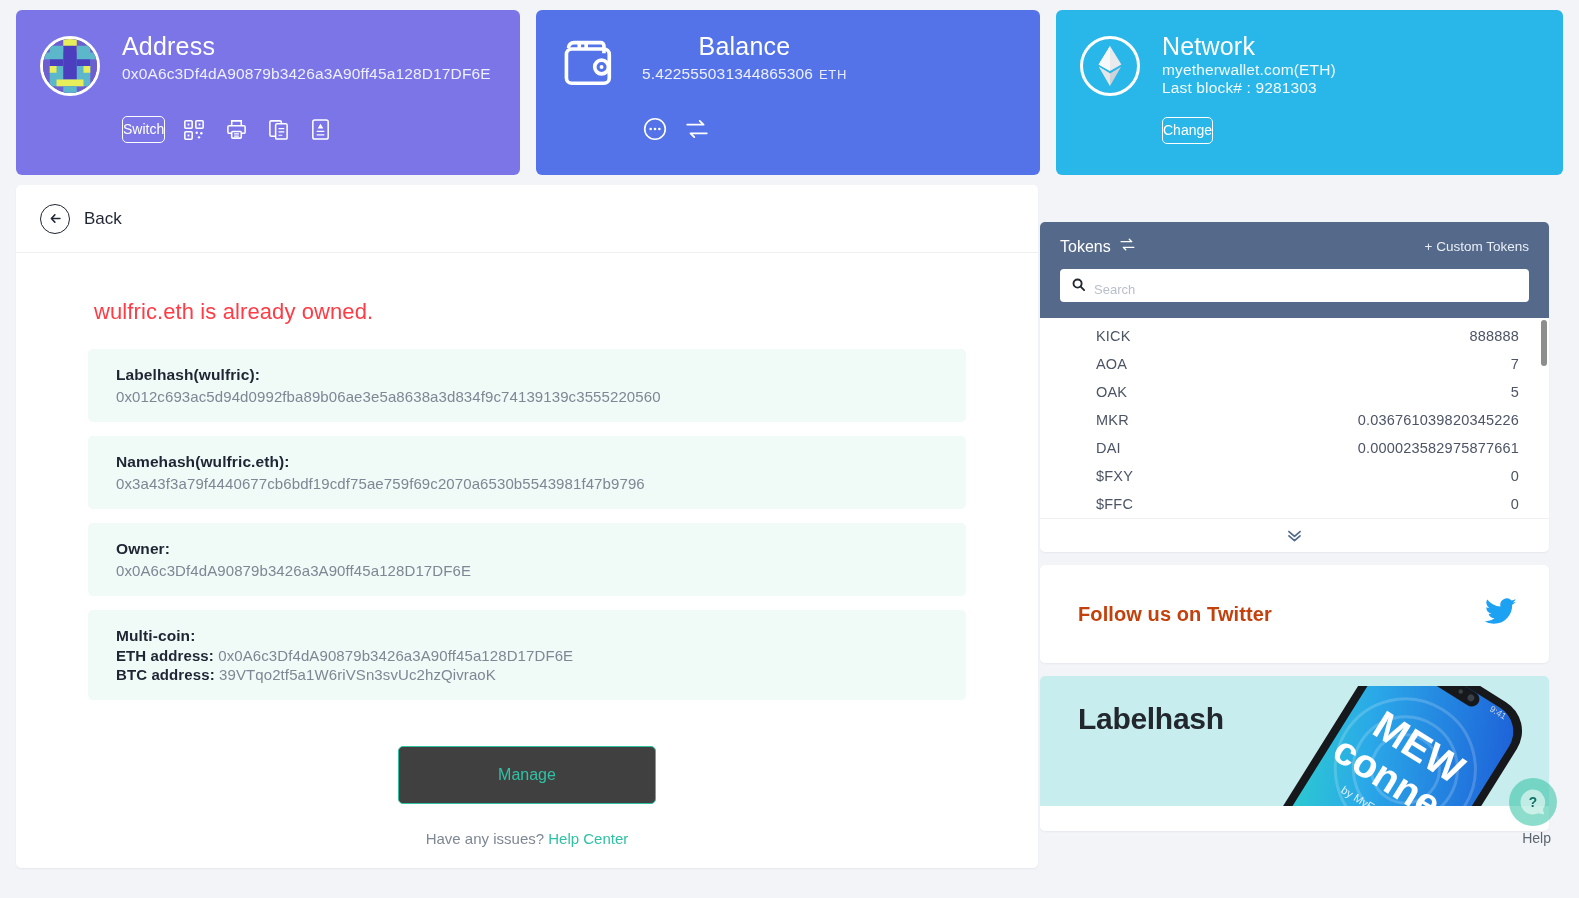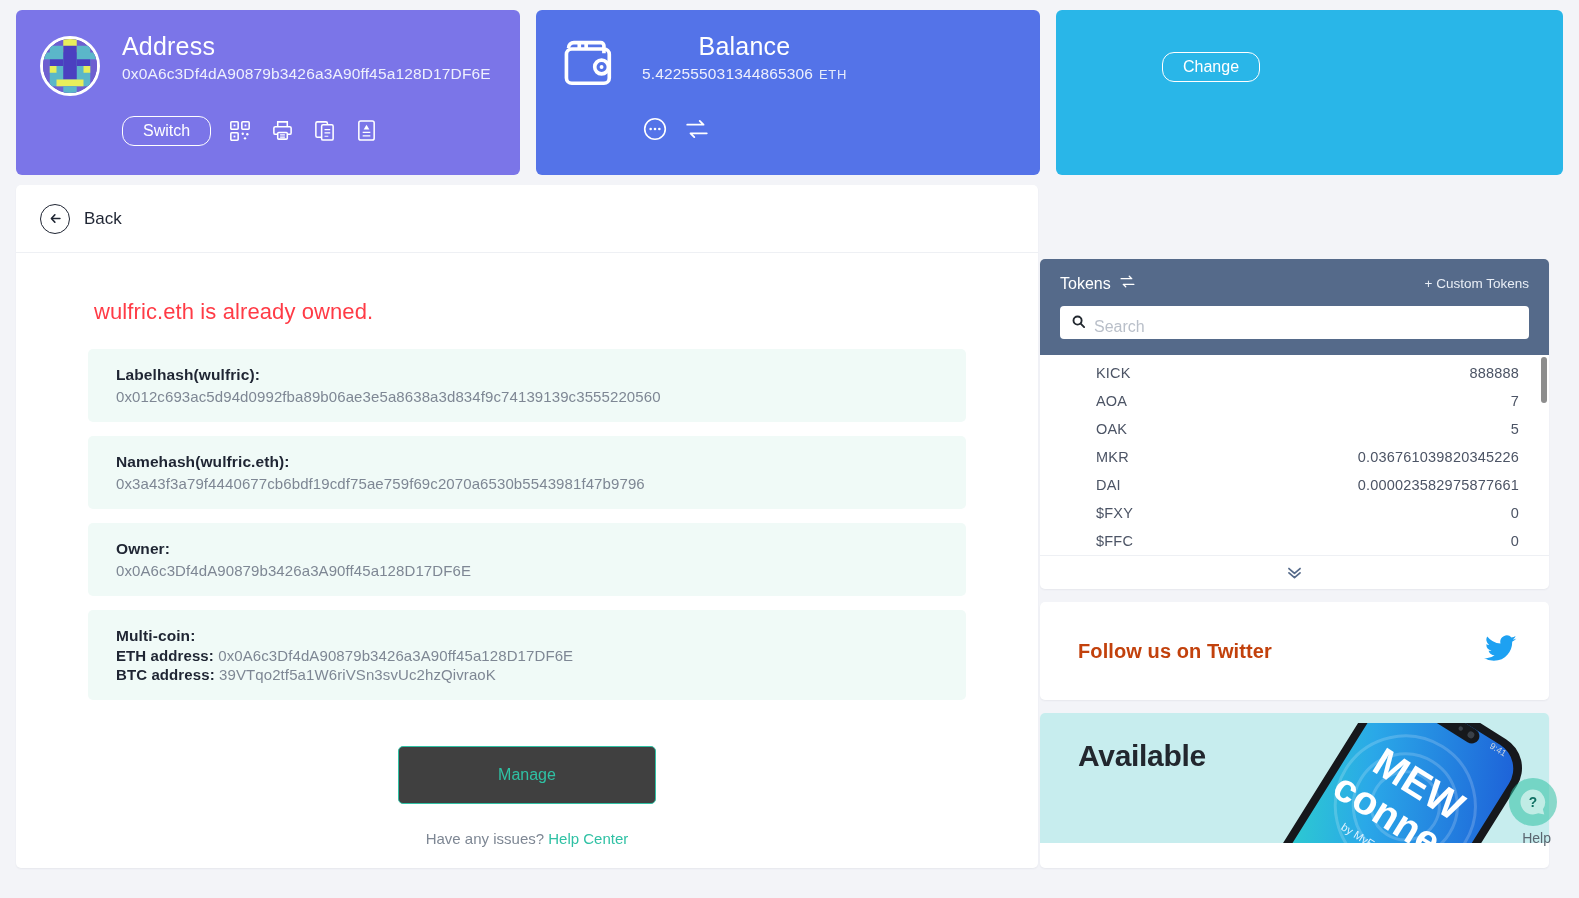--- a/index.html
+++ b/index.html
@@ -33,30 +33,30 @@
   .avatar svg { display: block; }
 
   .wallet-icon, .eth-icon { flex: none; margin-top: 4px; }
   .eth-icon {
     width: 60px; height: 60px; border-radius: 50%;
     border: 3px solid #fff; display: flex; align-items: center; justify-content: center;
   }
 
   .pill {
     display: inline-flex; align-items: center; justify-content: center;
-    border: 1px solid #fff; border-radius: 12px;
-    font-size: 16px; color: #fff; padding: 5px 20px; background: transparent;
+    border: 1px solid #fff; border-radius: 5px;
+    font-size: 14px; color: #fff; padding: 5px 0; background: transparent;
     cursor: pointer; line-height: 1.1;
   }
   .actions { display: flex; align-items: center; gap: 16px; margin-top: 20px; }
   .actions-offset { margin-left: 82px; }
   .icon-btn { width: 26px; height: 26px; display: flex; align-items: center; justify-content: center; cursor: pointer; }
 
   
-  .body-row { display: flex; gap: 2px; margin-top: 10px; align-items: flex-end; }
+  .body-row { display: flex; gap: 2px; margin-top: 10px; align-items: center; }
 
   .main-panel {
     width: 1022px; background: #fff; border-radius: 5px;
     box-shadow: 0 1px 2px rgba(30,40,70,.06);
     min-height: 683px;
   }
   .back-bar { height: 68px; display: flex; align-items: center; padding-left: 24px; border-bottom: 1px solid #eef0f4; gap: 14px; cursor: pointer; }
   .back-circle { width: 30px; height: 30px; border-radius: 50%; border: 1.6px solid #1f2533; display: flex; align-items: center; justify-content: center; }
   .back-label { font-size: 17px; color: #1f2533; }
 
@@ -82,21 +82,21 @@
   .sidebar { width: 509px; display: flex; flex-direction: column; gap: 13px; }
 
   .tokens-card { background: #fff; border-radius: 5px; overflow: hidden; box-shadow: 0 1px 2px rgba(30,40,70,.06); }
   .tokens-head { background: #556a8a; padding: 14px 20px 16px 20px; }
   .tokens-head-row { display: flex; align-items: center; justify-content: space-between; }
   .tokens-title { color: #fff; font-size: 16px; display: flex; align-items: center; gap: 8px; }
   .custom-tokens { color: #e9eef6; font-size: 13.5px; cursor: pointer; }
   .search-wrap { position: relative; margin-top: 12px; }
   .search-input {
     width: 100%; height: 33px; border-radius: 4px; border: none; background: #fff;
-    padding: 8px 10px 0 34px; font-size: 16px; color: #31384a;
+    padding: 8px 10px 0 34px; font-size: 13px; color: #31384a;
     font-family: "Liberation Sans", sans-serif;
   }
   .search-input::placeholder { color: #b9bfc9; }
   .search-icon { position: absolute; left: 11px; top: 8px; }
 
   .token-list { position: relative; padding: 4px 0 0 0; }
   .token-row { display: flex; justify-content: space-between; align-items: center; padding: 6px 30px 6px 28px; font-size: 14.5px; color: #4c5465; }
   .token-sym { letter-spacing: .2px; margin-left: 28px; }
   .token-val { letter-spacing: .2px; }
   .token-scroll { position: absolute; right: 2px; top: 2px; width: 6px; height: 46px; background: #8d8d8d; border-radius: 3px; }
@@ -224,20 +224,35 @@
         <div class="icon-btn">
           <svg width="26" height="26" viewBox="0 0 24 24" fill="none" stroke="#fff" stroke-width="1.7" stroke-linecap="round" stroke-linejoin="round">
             <path d="M3 8h15l-3.5-3.5"></path>
             <path d="M21 16H6l3.5 3.5"></path>
           </svg>
         </div>
       </div>
     </div>
 
     <div class="card card-network">
+      <div class="card-inner">
+        <div class="eth-icon">
+          <svg width="26" height="40" viewBox="0 0 16 26">
+            <path d="M8 0 0.6 12 8 16.3 15.4 12z" fill="#e9eaec"></path>
+            <path d="M8 0 0.6 12 8 16.3z" fill="#f7f8f9"></path>
+            <path d="M0.8 13.5 8 26l7.2-12.5L8 17.8z" fill="#cfd2d6"></path>
+            <path d="M0.8 13.5 8 26V17.8z" fill="#e4e6e9"></path>
+          </svg>
+        </div>
+        <div>
+          <div class="card-title">Network</div>
+          <div class="card-sub2">myetherwallet.com(ETH)</div>
+          <div class="card-sub2">Last block# : 9281303</div>
+        </div>
+      </div>
       <div class="actions actions-offset">
         <div class="pill">Change</div>
       </div>
     </div>
   </div>
 
   <div class="body-row">
 
     <div class="main-panel">
       <div class="back-bar">
@@ -362,21 +377,21 @@
         <div class="twitter-text">Follow us on Twitter</div>
         <span>
           <svg width="33" height="28" viewBox="0 0 24 20" fill="#1da1f2">
             <path d="M23.6 2.4a9.3 9.3 0 0 1-2.7.75A4.7 4.7 0 0 0 23 .55a9.4 9.4 0 0 1-2.98 1.14A4.68 4.68 0 0 0 12 5.96 13.3 13.3 0 0 1 2.35.86a4.68 4.68 0 0 0 1.45 6.25 4.6 4.6 0 0 1-2.12-.58v.06a4.68 4.68 0 0 0 3.76 4.59 4.7 4.7 0 0 1-2.12.08 4.69 4.69 0 0 0 4.38 3.25A9.4 9.4 0 0 1 0 16.5a13.25 13.25 0 0 0 7.18 2.1c8.6 0 13.31-7.13 13.31-13.31l-.02-.6A9.5 9.5 0 0 0 23.6 2.4z"></path>
           </svg>
         </span>
       </div>
 
       <div class="mew-card">
         <div class="mew-banner">
-          <div class="mew-title">Available</div>
+          <div class="mew-title">Labelhash</div>
           <svg class="mew-phone" viewBox="0 0 290 170">
             <defs>
               <linearGradient id="scr" x1="0" y1="1" x2="1" y2="0">
                 <stop offset="0" stop-color="#2ee0c2"></stop>
                 <stop offset="0.45" stop-color="#2aa8e8"></stop>
                 <stop offset="1" stop-color="#1d5fd8"></stop>
               </linearGradient>
             </defs>
             <g transform="rotate(32 150 95)">
               <rect x="48" y="-18" width="168" height="330" rx="34" fill="#16181c"></rect>

